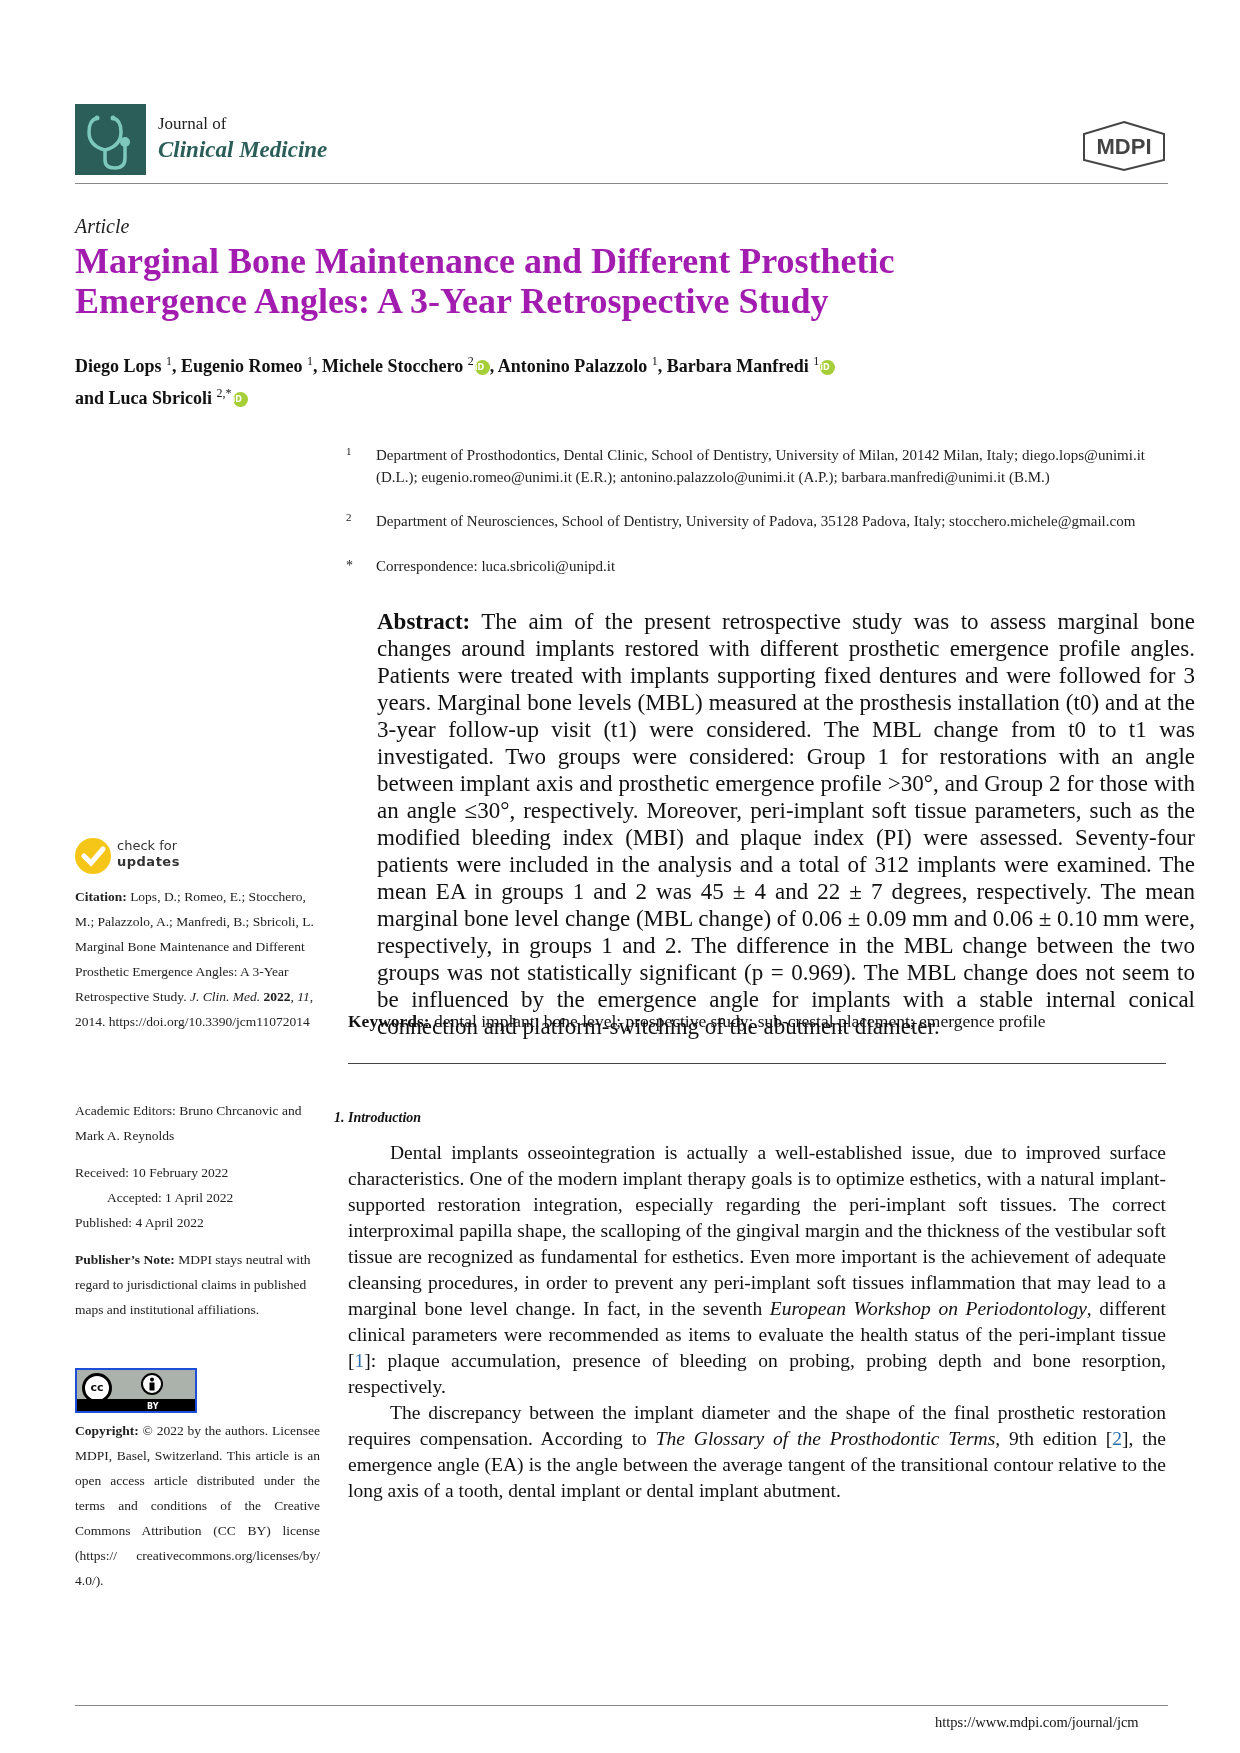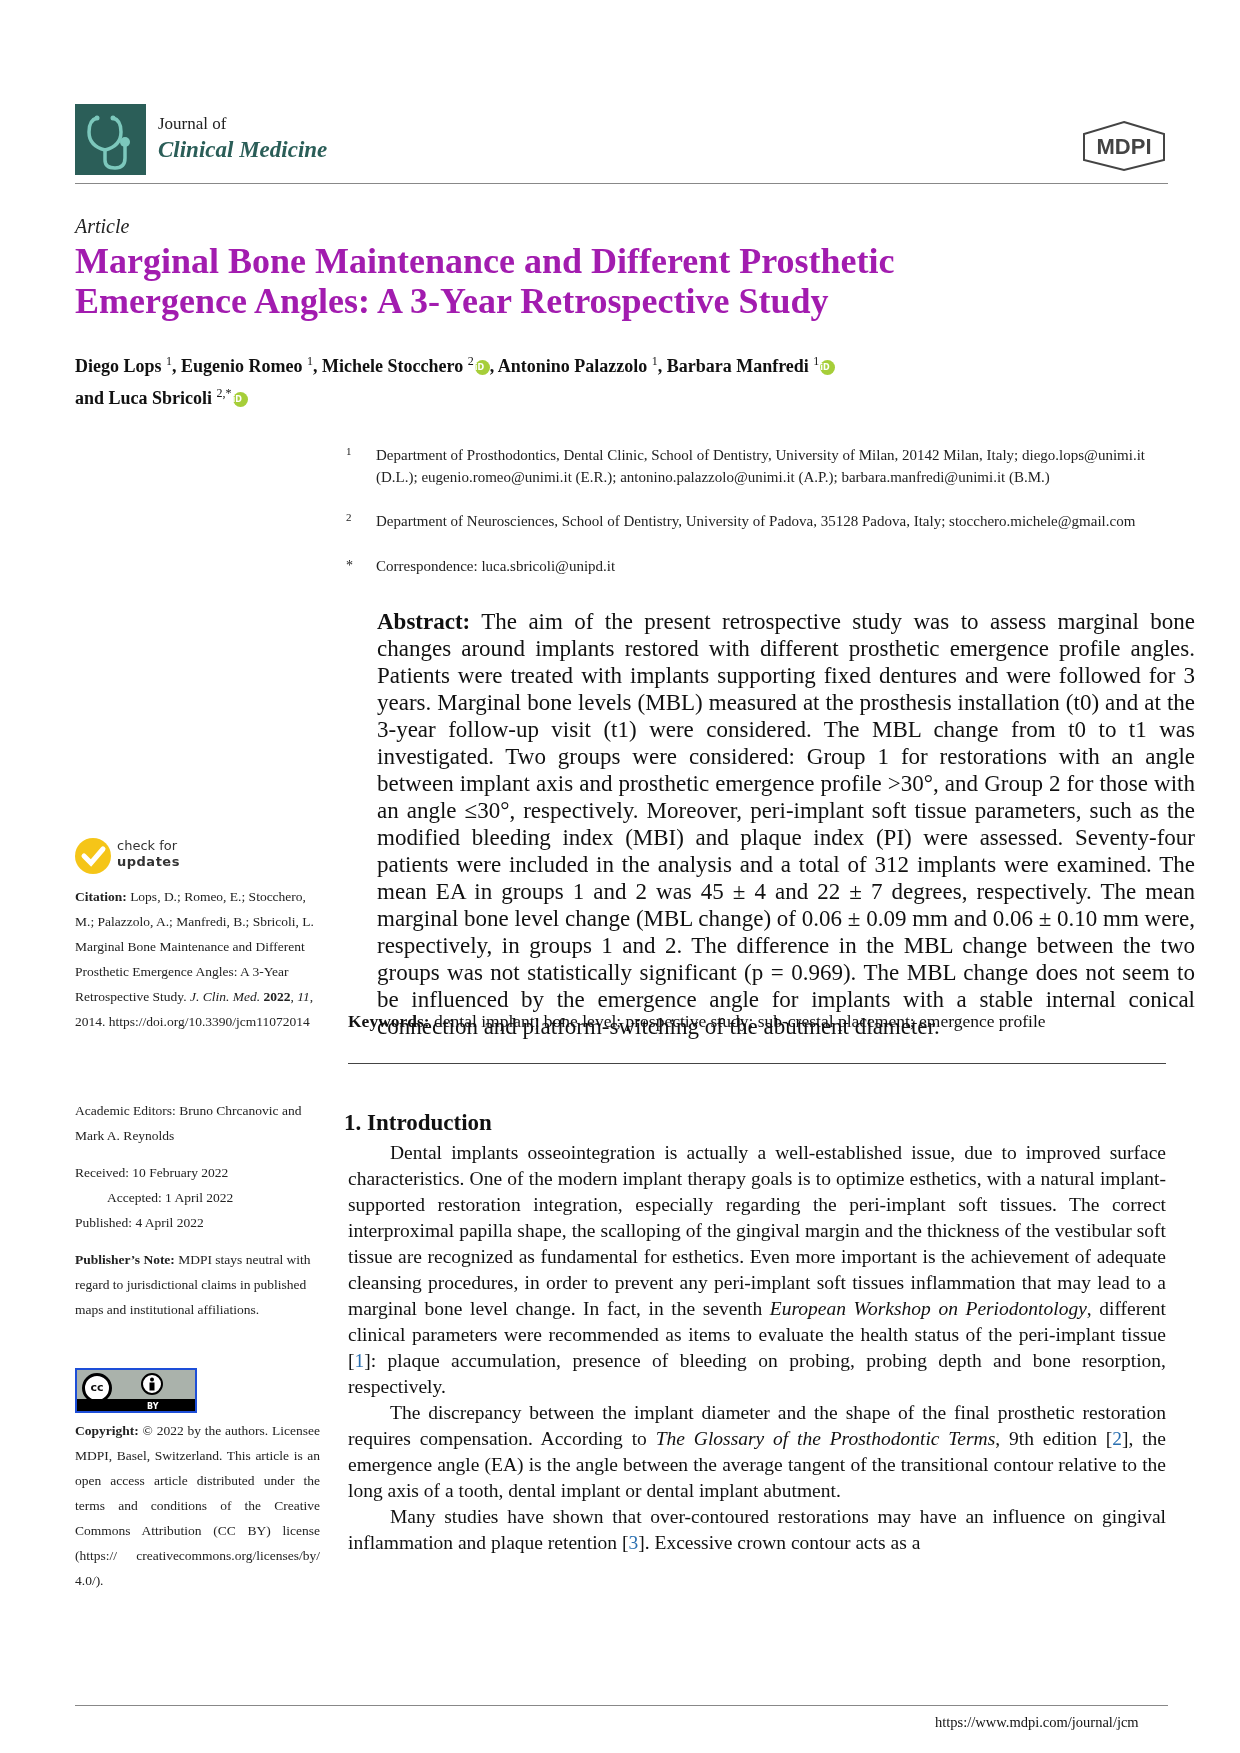--- a/index.html
+++ b/index.html
@@ -21,21 +21,21 @@
            font-family: "DejaVu Sans", sans-serif; font-size: 8px; line-height: 15px; vertical-align: 2px; margin-left: 1px; }
   
   .aff { left: 346px; width: 820px; font-size: 15px; line-height: 22px; color: #222; }
   .aff .num { position: absolute; left: 0; font-size: 11px; top: -4px; }
   .aff .txt { margin-left: 30px; }
   .aff .star { position: absolute; left: 0; top: 0; font-size: 14px; }
   
   .abstract { left: 357px; top: 608px; width: 818px; font-size: 23px; line-height: 27px; text-align: justify; margin-left: 20px; }
   .keywords { left: 348px; top: 1008px; width: 818px; font-size: 17.5px; line-height: 27px; }
   .body-rule { left: 348px; top: 1063px; width: 818px; height: 1px; background: #444; }
-  .section-head { left: 344px; top: 1110px; font-size: 23px; font-weight: bold; }
+  .section-head { left: 334px; top: 1110px; font-size: 14px; font-weight: bold; font-style: italic; }
   .body-text { left: 348px; top: 1140px; width: 818px; font-size: 19.5px; line-height: 26px; text-align: justify; }
   .body-text p { margin: 0; text-indent: 42px; }
   .cite { color: #2a6fb0; }
   
   .side { left: 75px; width: 245px; font-size: 13.5px; line-height: 25px; color: #222; }
   .check-badge { left: 75px; top: 838px; width: 170px; height: 38px; }
   .check-circle { position: absolute; left: 0; top: 0; width: 36px; height: 36px; border-radius: 50%; background: #f5c518; }
   .check-text1 { position: absolute; left: 42px; top: 0px; font-family: "DejaVu Sans", sans-serif; font-size: 13px; color: #333; }
   .check-text2 { position: absolute; left: 42px; top: 16px; font-family: "DejaVu Sans", sans-serif; font-size: 13px; font-weight: bold; color: #333; letter-spacing: 0.5px; }
   .cc-badge { left: 75px; top: 1368px; width: 118px; height: 41px; background: #aab2ab; border: 2px solid #1d4ed8; }
@@ -107,23 +107,20 @@
 <div class="abs body-rule"></div>
 
 <div class="abs section-head">1. Introduction</div>
 <div class="abs body-text">
   <p>
     <span>Dental implants osseointegration is actually a well-established issue, due to improved surface characteristics. One of the modern implant therapy goals is to optimize esthetics, with a natural implant-supported restoration integration, especially regarding the peri-implant soft tissues. The correct interproximal papilla shape, the scalloping of the gingival margin and the thickness of the vestibular soft tissue are recognized as fundamental for esthetics. Even more important is the achievement of adequate cleansing procedures, in order to prevent any peri-implant soft tissues inflammation that may lead to a marginal bone level change.  In fact, in the seventh </span><i>European Workshop on Periodontology</i><span>, different clinical parameters were recommended as items to evaluate the health status of the peri-implant tissue [</span><a class="cite">1</a><span>]: plaque accumulation, presence of bleeding on probing, probing depth and bone resorption, respectively.</span>
   </p>
   <p>
     <span>The discrepancy between the implant diameter and the shape of the final prosthetic restoration requires compensation.  According to </span><i>The Glossary of the Prosthodontic Terms</i><span>, 9th edition [</span><a class="cite">2</a><span>], the emergence angle (EA) is the angle between the average tangent of the transitional contour relative to the long axis of a tooth, dental implant or dental implant abutment.</span>
   </p>
-  <p>
-    <span>Many studies have shown that over-contoured restorations may have an influence on gingival inflammation and plaque retention [</span><a class="cite">3</a><span>].  Excessive crown contour acts as a</span>
-  </p>
 </div>
 
 <div class="abs check-badge">
   <div class="check-circle">
     <svg width="36" height="36" viewBox="0 0 36 36">
         <path d="M9 18 L16 25 L28 11" fill="none" stroke="#fff" stroke-width="5" stroke-linecap="round"></path>
       </svg>
   </div>
   <span class="check-text1">check for</span>
   <span class="check-text2">updates</span>

